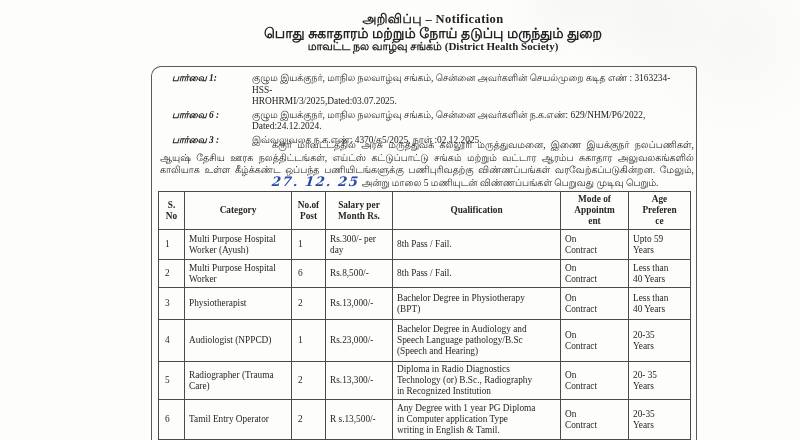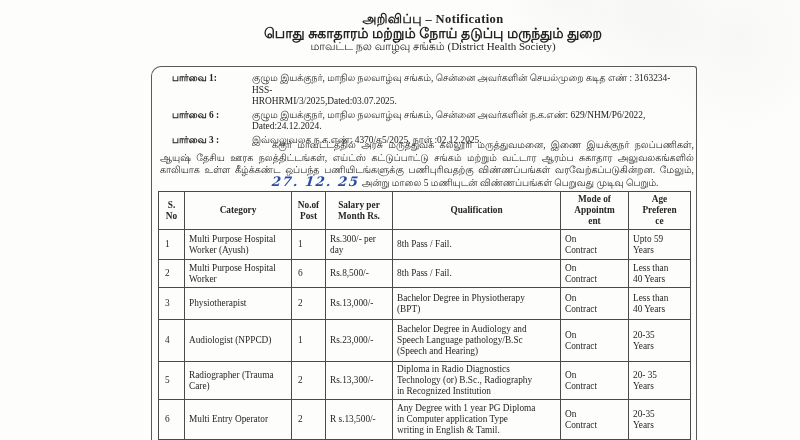--- a/index.html
+++ b/index.html
@@ -13,30 +13,30 @@
     background:#fdfdfc;
     background-image:
       radial-gradient(circle at 80% 3%, rgba(120,120,120,0.05), transparent 10%),
       radial-gradient(circle at 92% 9%, rgba(120,120,120,0.045), transparent 12%),
       radial-gradient(circle at 70% 1%, rgba(120,120,120,0.04), transparent 8%);
   }
   
   .heading{position:absolute;top:12px;left:213px;width:440px;text-align:center;}
   .h1{font-size:12.5px;font-weight:bold;letter-spacing:.4px;line-height:14px;font-family:Liberation Serif, serif;}
   .h2{font-size:14px;line-height:13px;margin-top:1px;font-weight:600;}
-  .h3{font-size:11px;line-height:13px;font-weight:normal;}
+  .h3{font-size:11px;line-height:13px;font-weight:bold;}
   
   .border-box{
     position:absolute;left:151px;top:66px;width:544px;height:374px;
     border:1.3px solid #5a5a58;border-bottom:none;border-radius:10px 3px 0 0;
   }
   
   .refs{position:absolute;left:20px;top:6px;right:6px;}
   .ref-row{display:flex;font-size:9.4px;line-height:11.6px;margin-bottom:2px;}
-  .ref-label{width:80px;font-weight:bold;flex-shrink:0;}
+  .ref-label{width:80px;font-weight:bold;flex-shrink:0;font-style:italic;}
   .ref-text{white-space:pre-line;flex:1;font-family:Liberation Serif, serif;}
   
   .body-para{
     position:absolute;left:8px;top:72px;width:534px;
     font-size:9.5px;line-height:12.6px;text-align:justify;text-indent:112px;
   }
   .hand{
     display:inline-block;font-family:"DejaVu Serif",serif;
     font-style:italic;font-weight:bold;font-size:13px;letter-spacing:1.5px;
     transform:skewX(-6deg);line-height:10px;
@@ -172,21 +172,21 @@
           <td>Diploma in Radio Diagnostics
 Technology (or) B.Sc., Radiography
 in Recognized Institution</td>
           <td>On
 Contract</td>
           <td>20- 35
 Years</td>
         </tr>
         <tr class="r5">
           <td class="num">6</td>
-          <td>Multi Entry Operator</td>
+          <td>Tamil Entry Operator</td>
           <td class="num">2</td>
           <td>R s.13,500/-</td>
           <td>Any Degree with 1 year PG Diploma
 in  Computer application Type
 writing in English &amp; Tamil.</td>
           <td>On
 Contract</td>
           <td>20-35
 Years</td>
         </tr>

